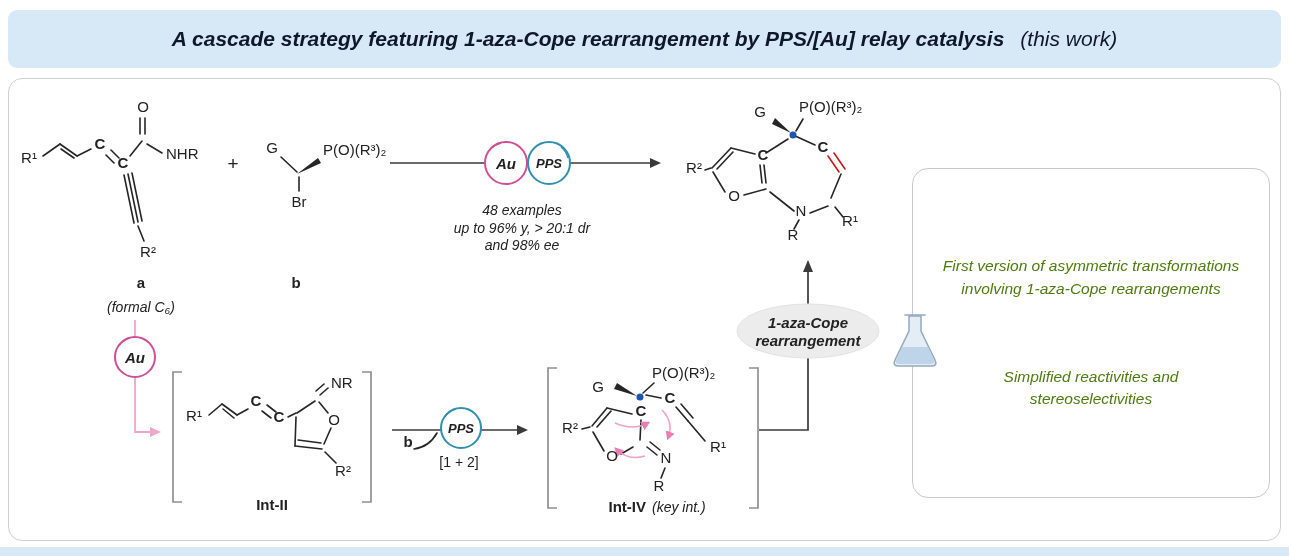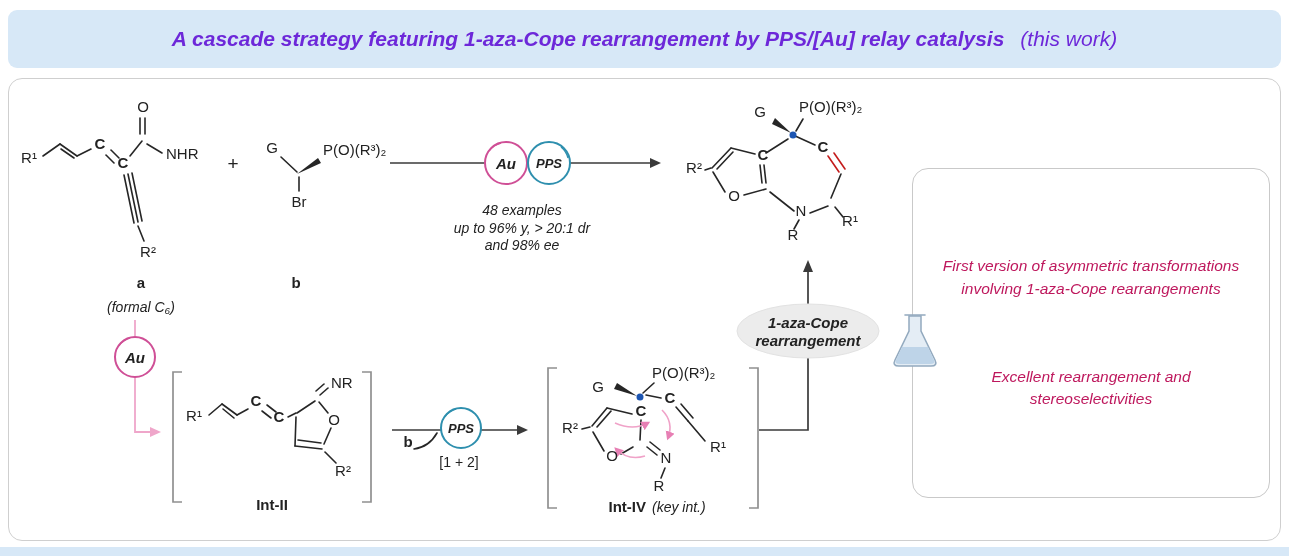--- a/index.html
+++ b/index.html
@@ -6,34 +6,34 @@
   html,body { width:1289px; height:556px; }
   body {
     position:relative; background:#ffffff; overflow:hidden;
     font-family:"Liberation Sans", sans-serif;
   }
   .banner {
     position:absolute; left:8px; top:10px; width:1273px; height:58px;
     background:#d7e8f7; border-radius:9px;
     display:flex; align-items:center; justify-content:center;
   }
-  .banner .title { font-size:21px; font-style:italic; font-weight:bold; color:#6d28d9; }
+  .banner .title { font-size:21px; font-style:italic; font-weight:bold; color:#0f172a; }
   .banner .suffix { font-weight:normal; margin-left:16px; }
   .main-panel {
     position:absolute; left:8px; top:78px; width:1273px; height:463px;
     background:#ffffff; border:1.5px solid #cfcfcf; border-radius:14px;
   }
   .right-panel {
     position:absolute; left:912px; top:168px; width:358px; height:330px;
     background:#ffffff; border:1.5px solid #c9c9c9; border-radius:16px;
     display:flex; flex-direction:column; justify-content:space-evenly;
     padding:20px 28px;
   }
   .right-panel .hl {
-    font-size:15.5px; font-style:italic; color:#be185d;
+    font-size:15.5px; font-style:italic; color:#4d7c0f;
     text-align:center; line-height:1.45;
   }
   .bottom-strip { position:absolute; left:0; top:547px; width:1289px; height:9px; background:#d7e8f7; }
   svg.overlay { position:absolute; left:0; top:0; z-index:5; }
   .overlay text { font-family:"Liberation Sans", sans-serif; fill:#222; }
   .lbl { font-size:15px; }
   .lbl-red  { fill:#c41c1c; font-weight:bold; }
   .lbl-blue { fill:#1c55b2; font-weight:bold; }
   .tag { font-size:15px; font-weight:bold; fill:#111; }
   .note { font-size:14px; font-style:italic; fill:#333; }
@@ -68,21 +68,21 @@
 
 <div class="banner">
   <span class="title">A cascade strategy featuring 1-aza-Cope rearrangement by PPS/[Au] relay catalysis</span>
   <span class="title suffix">(this work)</span>
 </div>
 
 <div class="main-panel"></div>
 
 <div class="right-panel">
   <div class="hl">First version of asymmetric transformations involving 1-aza-Cope rearrangements</div>
-  <div class="hl">Excellent rearrangement and stereoselectivities</div>
+  <div class="hl">Simplified reactivities and stereoselectivities</div>
 </div>
 
 <div class="bottom-strip"></div>
 
 <svg class="overlay" width="1289" height="556" viewBox="0 0 1289 556">
   <defs>
     <marker id="mpink" markerWidth="7" markerHeight="7" refX="4" refY="3" orient="auto">
       <path d="M0,0 L5.5,3 L0,6 Z" fill="#e77fb4"></path>
     </marker>
   </defs>

